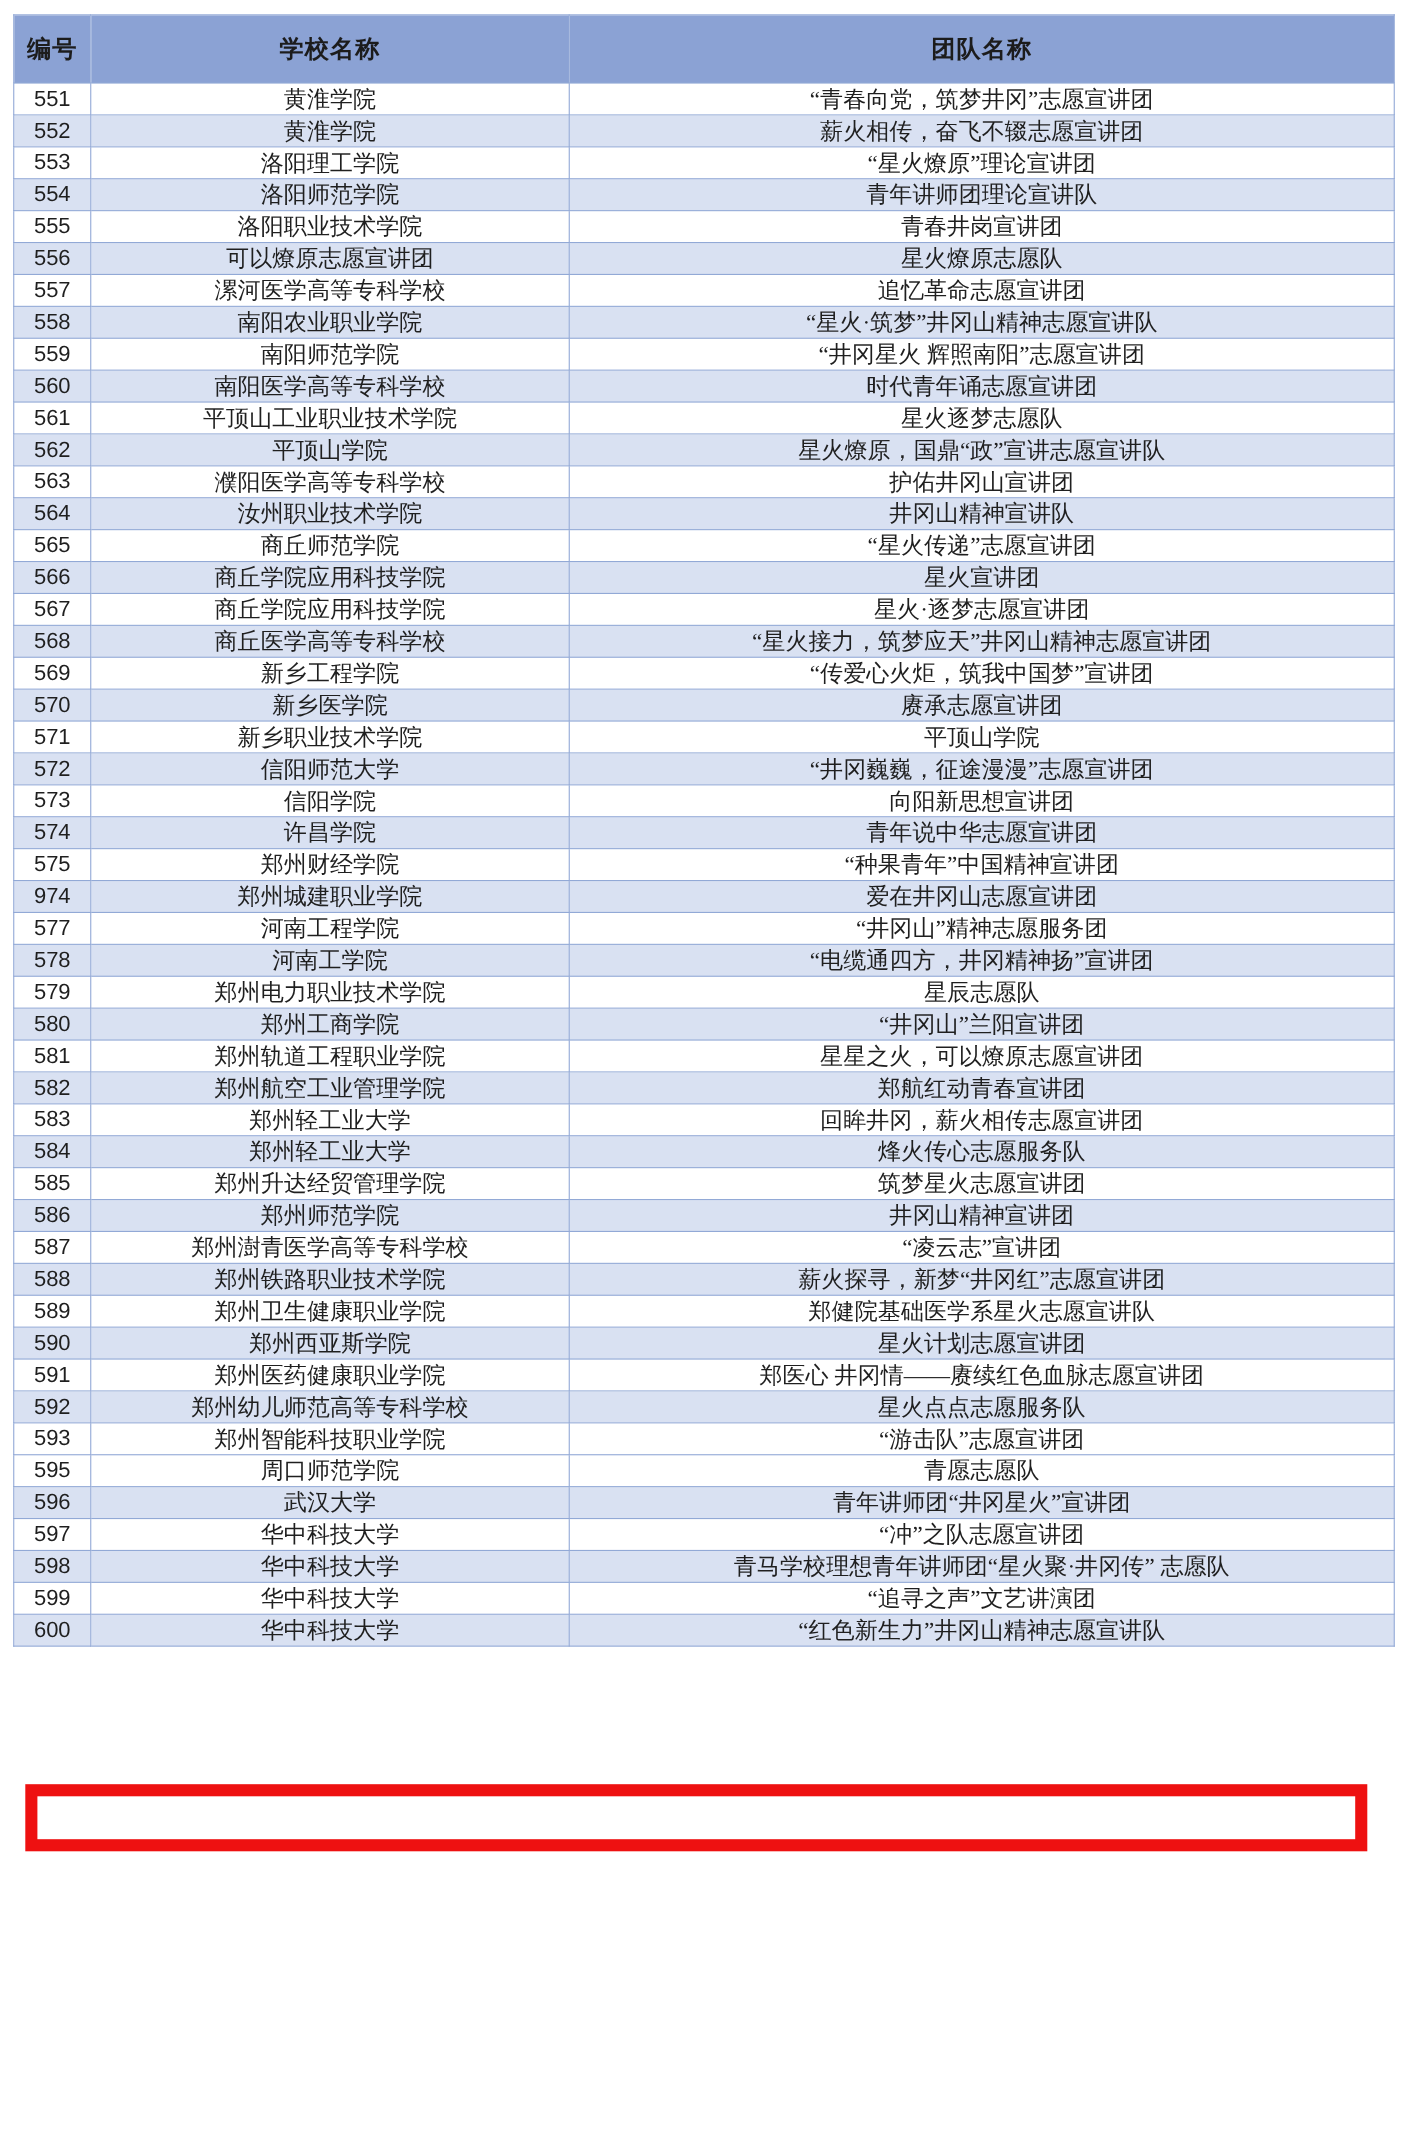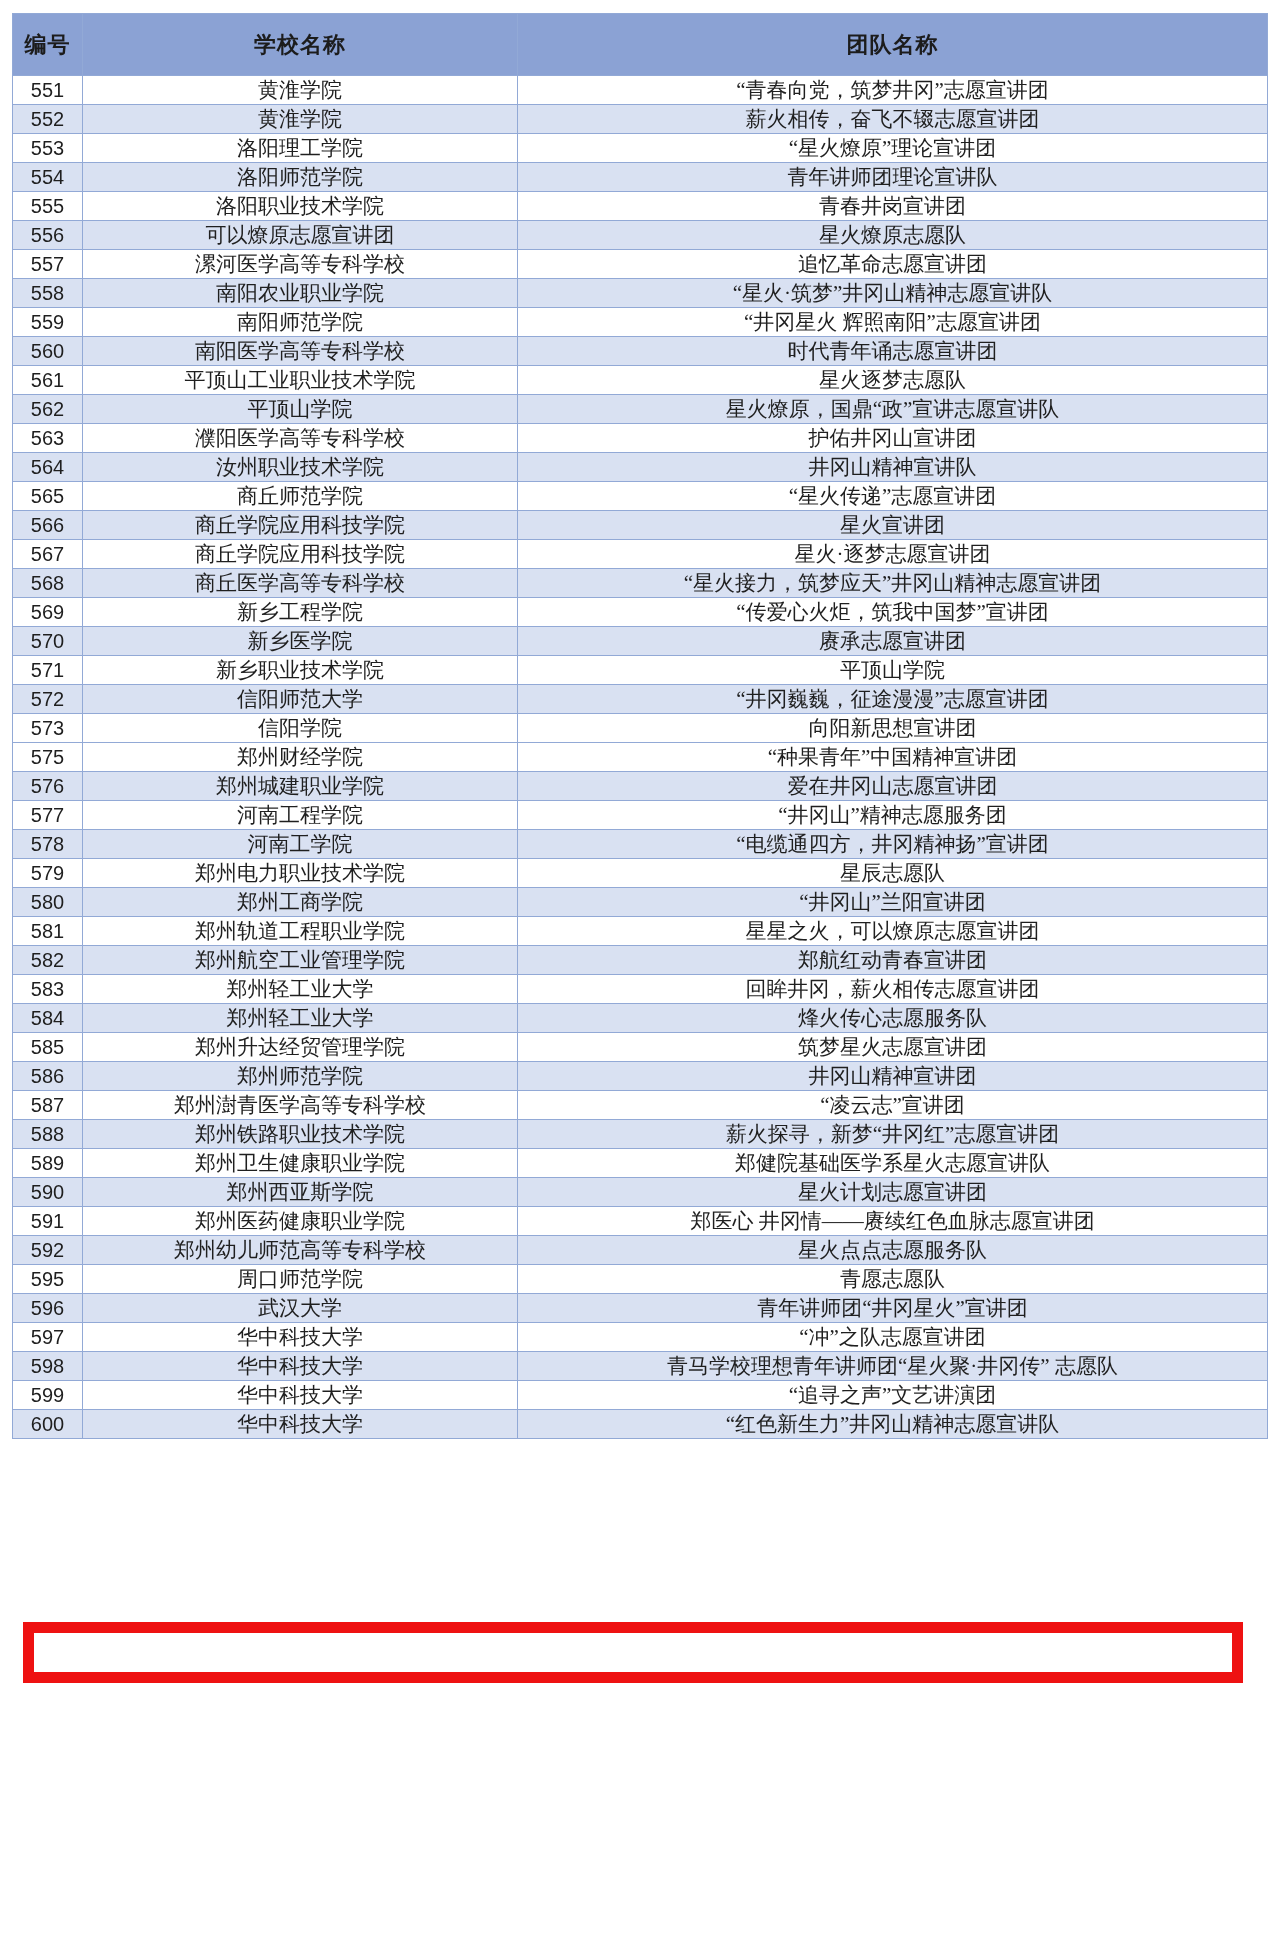--- a/index.html
+++ b/index.html
@@ -195,27 +195,32 @@
         <tr class="band">
     <td class="cell-num">572</td>
     <td class="cell-school">信阳师范大学</td>
     <td class="cell-team">“井冈巍巍，征途漫漫”志愿宣讲团</td>
   </tr>
         <tr>
     <td class="cell-num">573</td>
     <td class="cell-school">信阳学院</td>
     <td class="cell-team">向阳新思想宣讲团</td>
   </tr>
+        <tr class="band">
+    <td class="cell-num">574</td>
+    <td class="cell-school">许昌学院</td>
+    <td class="cell-team">青年说中华志愿宣讲团</td>
+  </tr>
         <tr>
     <td class="cell-num">575</td>
     <td class="cell-school">郑州财经学院</td>
     <td class="cell-team">“种果青年”中国精神宣讲团</td>
   </tr>
         <tr class="band">
-    <td class="cell-num">576</td>
+    <td class="cell-num">974</td>
     <td class="cell-school">郑州城建职业学院</td>
     <td class="cell-team">爱在井冈山志愿宣讲团</td>
   </tr>
         <tr>
     <td class="cell-num">577</td>
     <td class="cell-school">河南工程学院</td>
     <td class="cell-team">“井冈山”精神志愿服务团</td>
   </tr>
         <tr class="band">
     <td class="cell-num">578</td>
@@ -284,20 +289,25 @@
   </tr>
         <tr>
     <td class="cell-num">591</td>
     <td class="cell-school">郑州医药健康职业学院</td>
     <td class="cell-team">郑医心 井冈情——赓续红色血脉志愿宣讲团</td>
   </tr>
         <tr class="band">
     <td class="cell-num">592</td>
     <td class="cell-school">郑州幼儿师范高等专科学校</td>
     <td class="cell-team">星火点点志愿服务队</td>
+  </tr>
+        <tr class="highlighted">
+    <td class="cell-num">593</td>
+    <td class="cell-school">郑州智能科技职业学院</td>
+    <td class="cell-team">“游击队”志愿宣讲团</td>
   </tr>
         <tr>
     <td class="cell-num">595</td>
     <td class="cell-school">周口师范学院</td>
     <td class="cell-team">青愿志愿队</td>
   </tr>
         <tr class="band">
     <td class="cell-num">596</td>
     <td class="cell-school">武汉大学</td>
     <td class="cell-team">青年讲师团“井冈星火”宣讲团</td>

